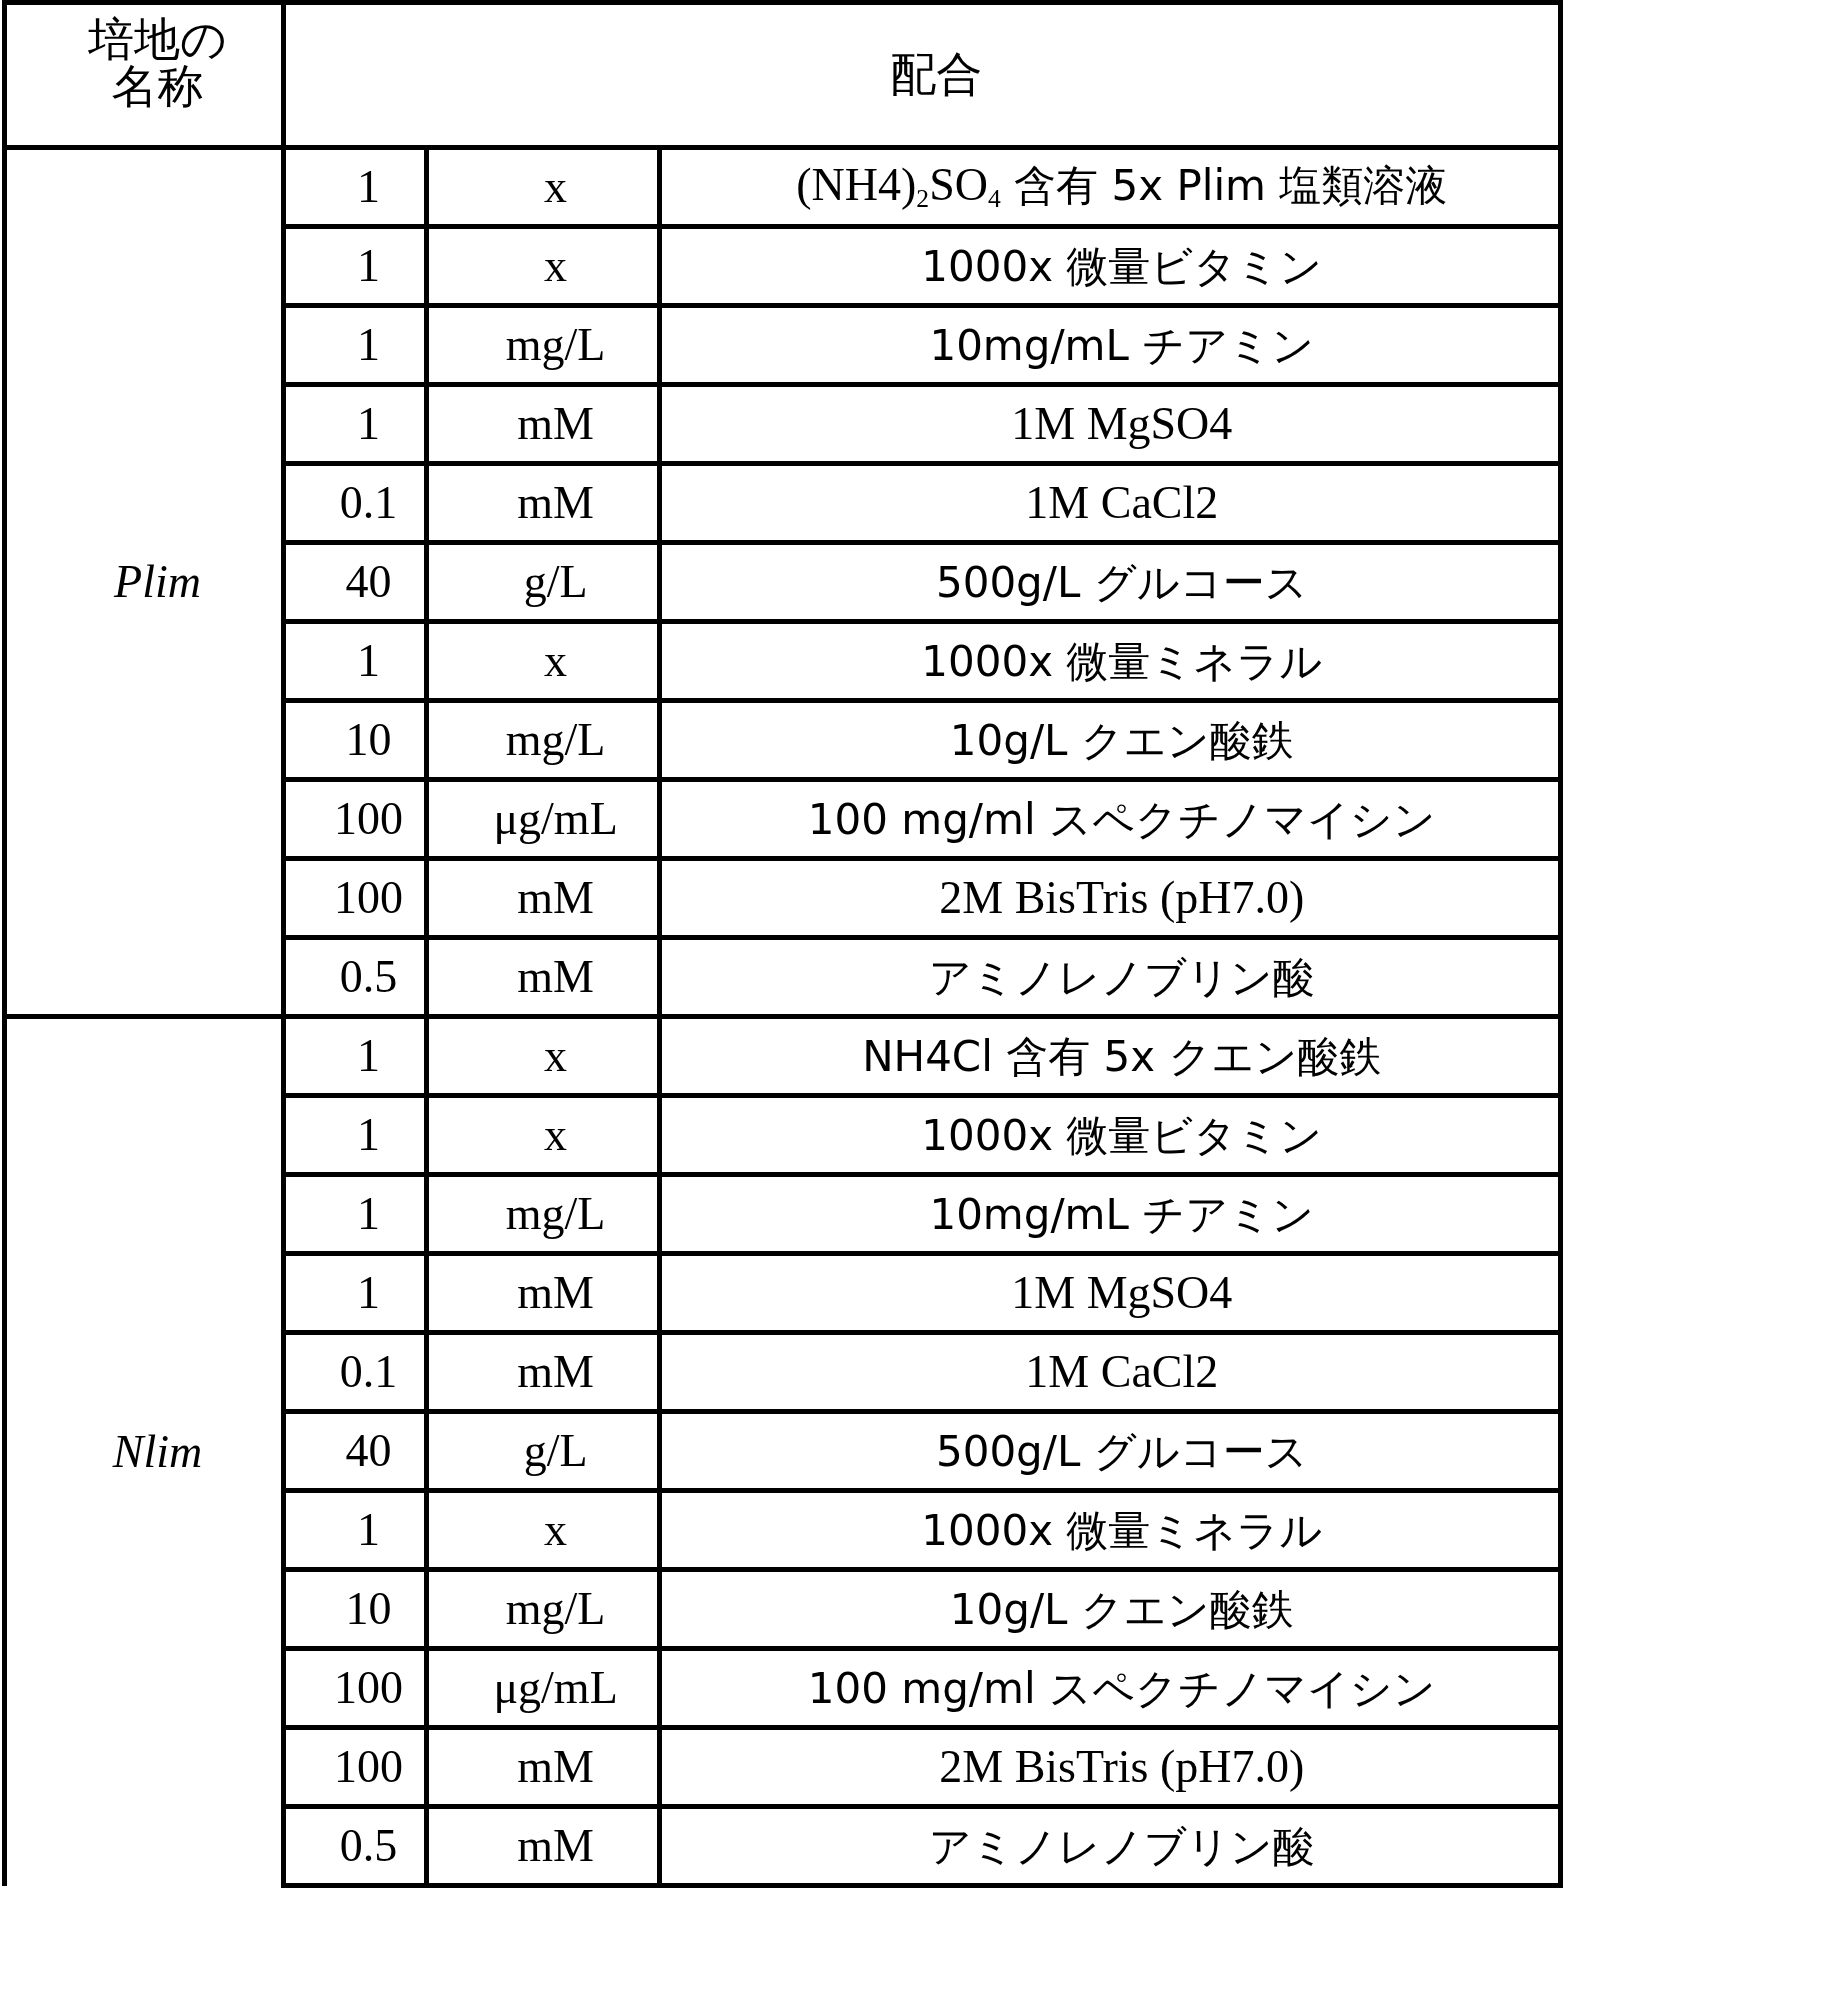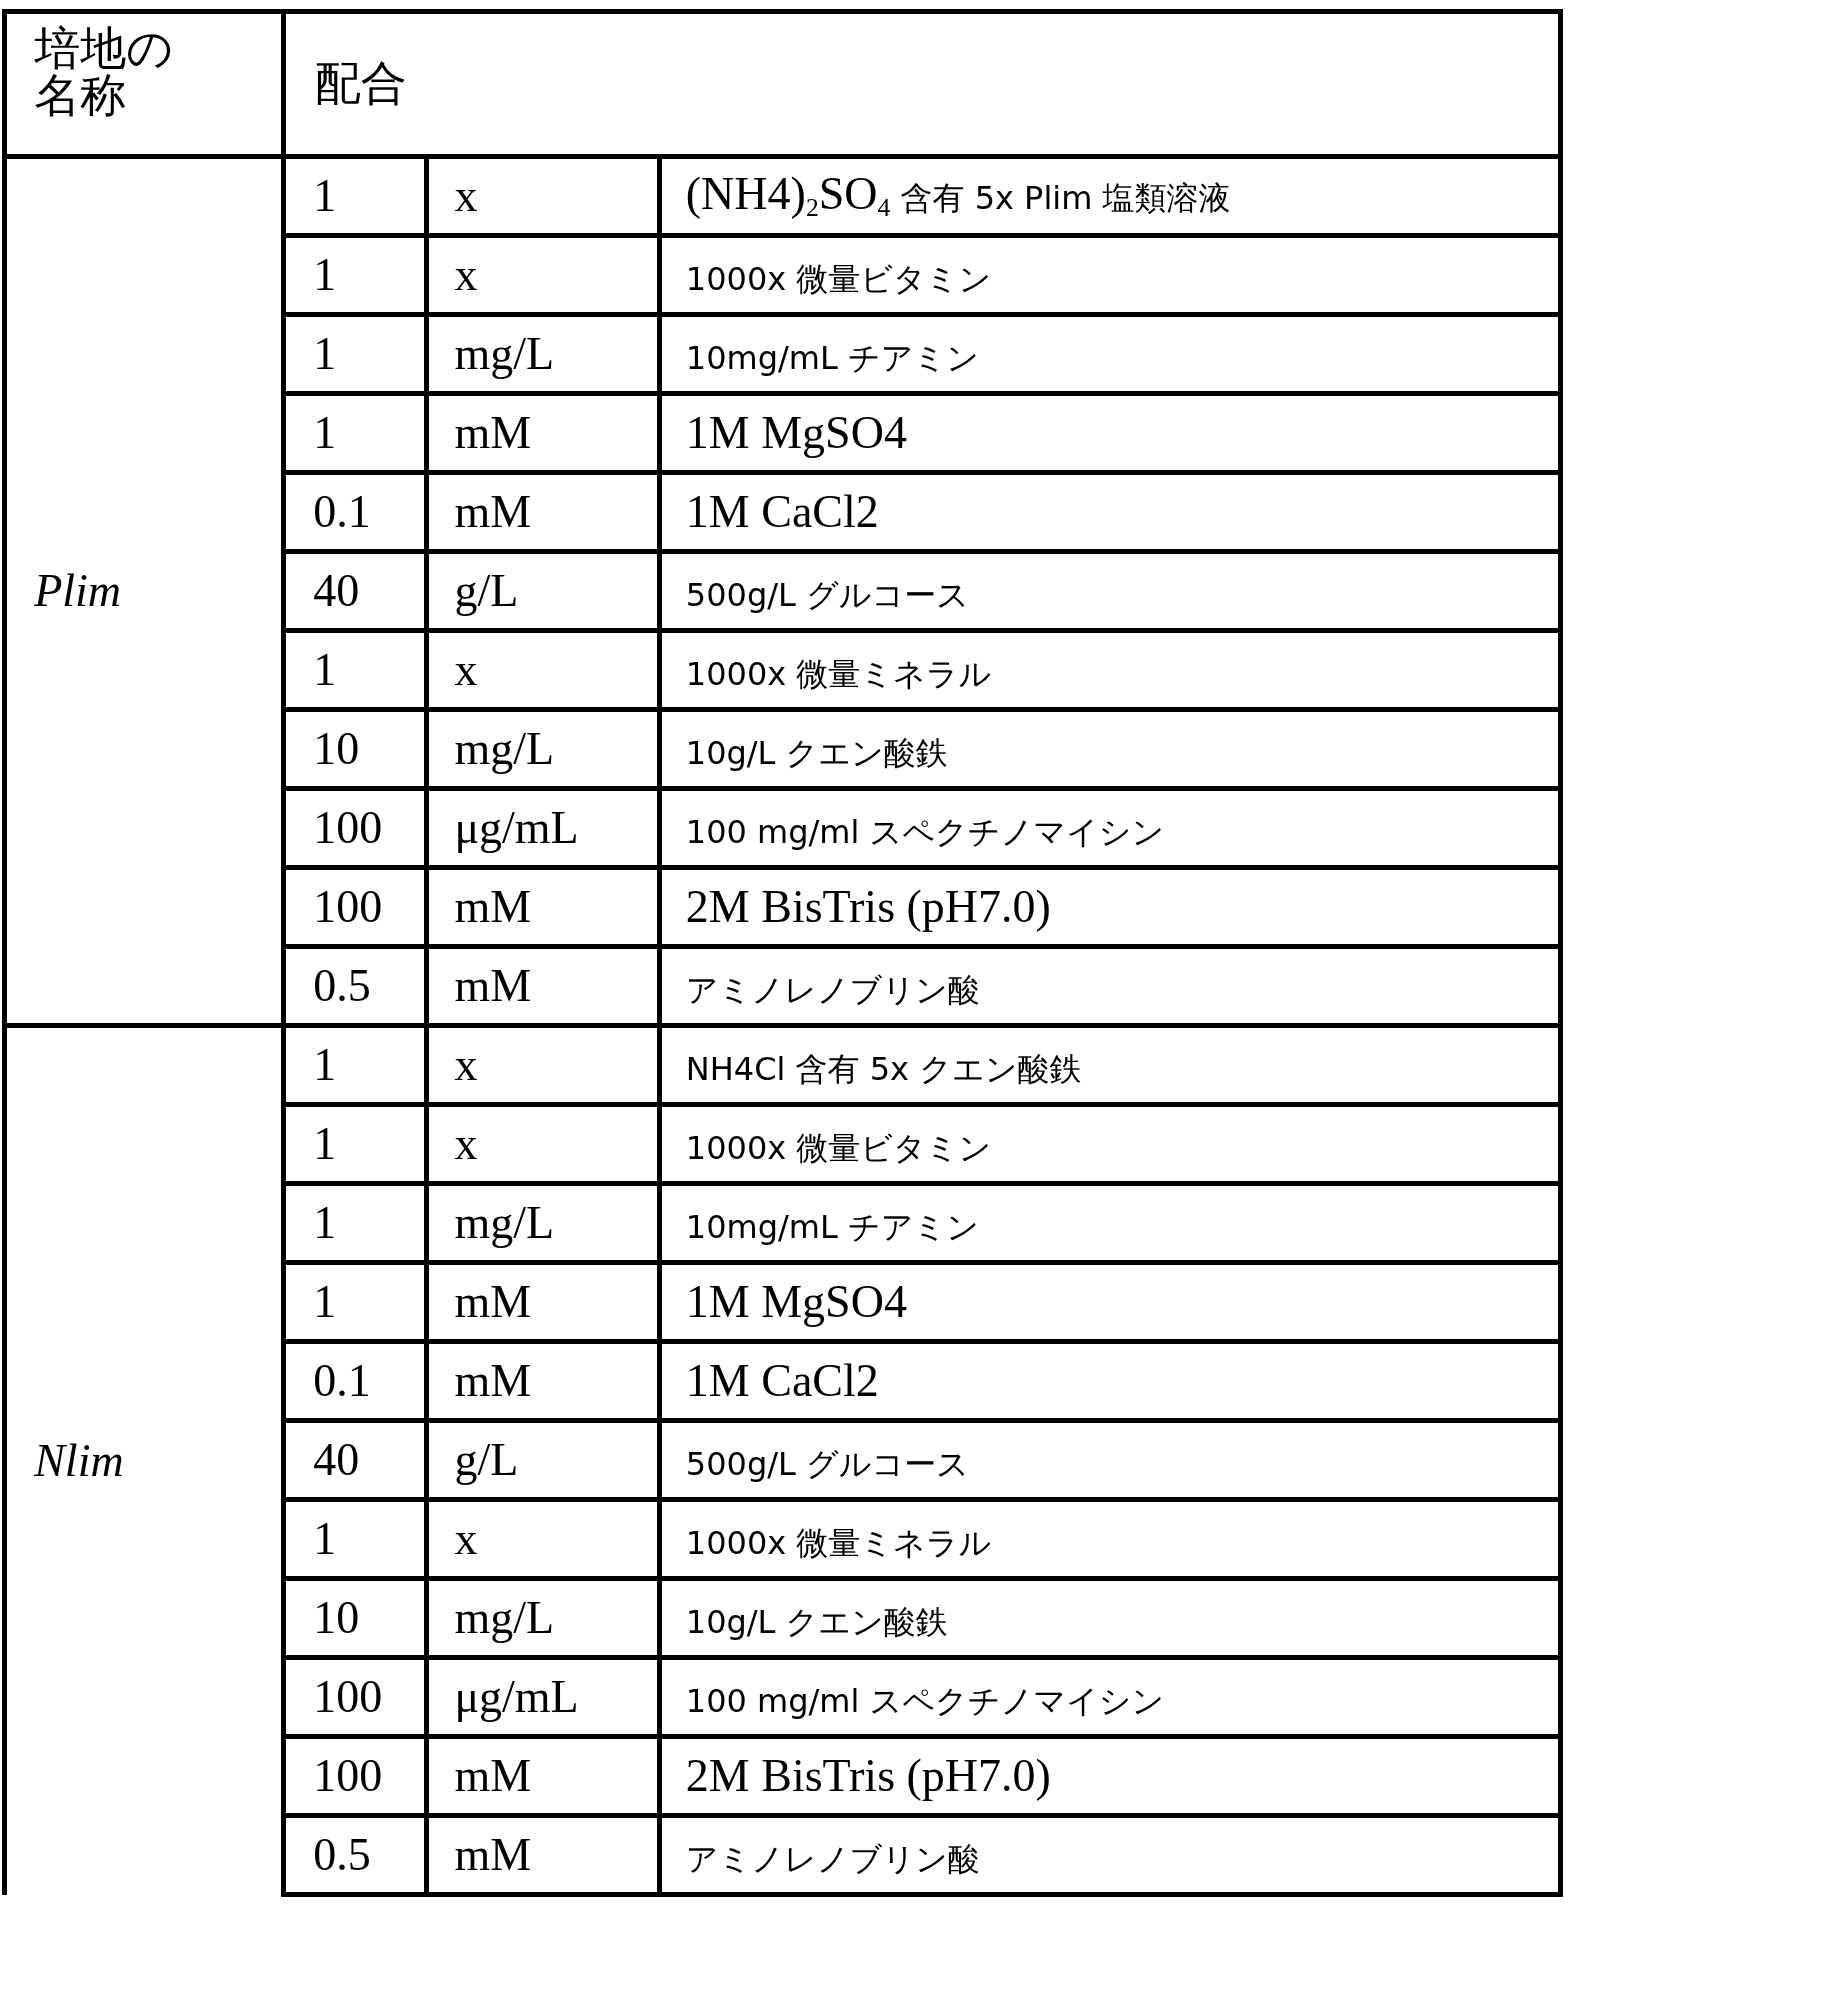--- a/index.html
+++ b/index.html
@@ -11,24 +11,25 @@
     width: 1835px;
     height: 2016px;
     position: relative;
     overflow: hidden;
     font-family: "Liberation Serif", "DejaVu Serif", serif;
     color: #000000;
   }
   .tbl {
     position: absolute;
     left: 1.8px;
-    top: 9px;
+    top: 0;
     width: 1555px;
     border-collapse: collapse;
     table-layout: fixed;
+    text-align: center;
   }
   .tbl td {
     border: 5.5px solid #000;
     padding: 0;
     font-size: 46px;
     line-height: 1;
     vertical-align: middle;
     white-space: nowrap;
     overflow: hidden;
   }
@@ -53,21 +54,21 @@
   .medium {
     padding-left: 27.4px !important;
     vertical-align: middle;
     font-style: italic;
   }
   .amt { padding-left: 27.4px !important; }
   .unit { padding-left: 25.6px !important; }
   .desc { padding-left: 24px !important; }
   .desc .jp {
     font-family: "DejaVu Sans", sans-serif;
-    font-size: 32px;
+    font-size: 42px;
   }
   .nlim-group td.medium {
     border-bottom: none;
   }
   sub { font-size: 25.6px; vertical-align: -7.3px; }
 </style>
 </head>
 <body>
 
 <table class="tbl">

